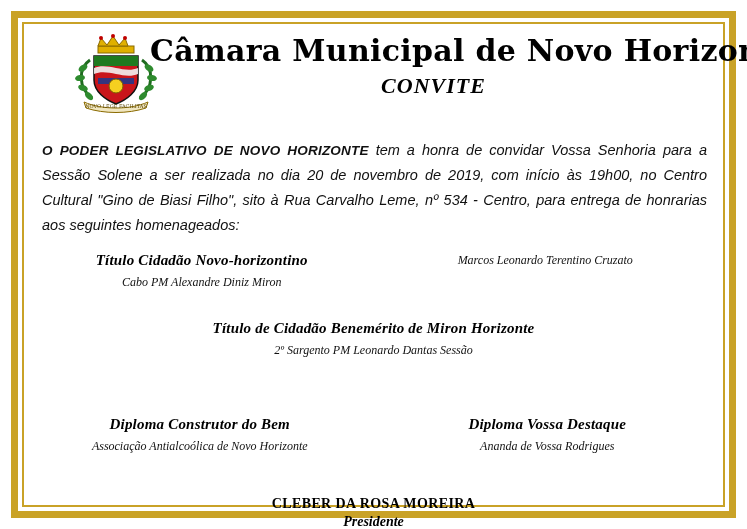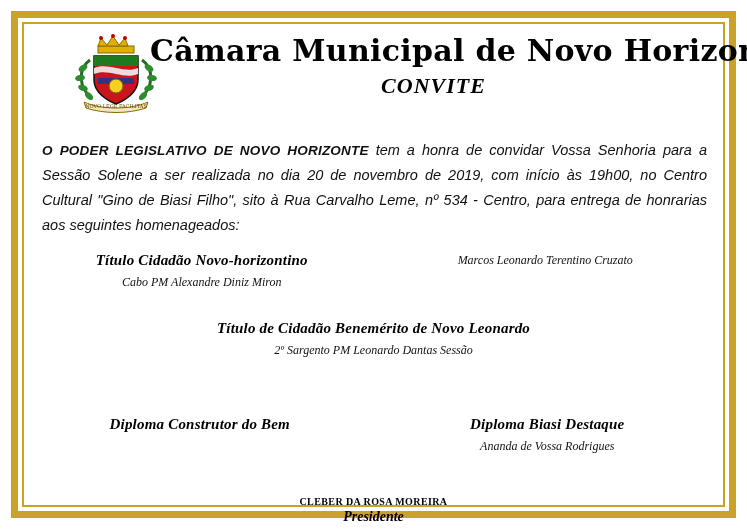--- a/index.html
+++ b/index.html
@@ -145,21 +145,21 @@
   }
 
   
   .signature {
     text-align: center;
     margin-top: 42px;
   }
   .sig-name {
     font-family: "Liberation Serif", serif;
     font-weight: bold;
-    font-size: 10px;
+    font-size: 14px;
     letter-spacing: 0.4px;
     color: #000000;
   }
   .sig-role {
     font-family: "Liberation Serif", serif;
     font-style: italic;
     font-weight: bold;
     font-size: 14px;
     color: #000000;
     margin-top: 2px;
@@ -227,30 +227,31 @@
         <div class="col">
           <div class="award-title">Título Cidadão Novo-horizontino</div>
           <div class="award-name">Cabo PM Alexandre Diniz Miron</div>
         </div>
         <div class="col">
           <div class="award-name">Marcos Leonardo Terentino Cruzato</div>
         </div>
       </div>
 
       <div class="center-block">
-        <div class="award-title">Título de Cidadão Benemérito de Novo Leonardo</div>
+        <div class="award-title">Título de Cidadão Benemérito de Miron Horizonte</div>
         <div class="award-name">2º Sargento PM Leonardo Dantas Sessão</div>
       </div>
 
       <div class="row row-two">
         <div class="col">
           <div class="award-title">Diploma Construtor do Bem</div>
-        </div>
-        <div class="col">
-          <div class="award-title">Diploma Biasi Destaque</div>
+          <div class="award-name">Associação Antialcoólica de Novo Horizonte</div>
+        </div>
+        <div class="col">
+          <div class="award-title">Diploma Vossa Destaque</div>
           <div class="award-name">Ananda de Vossa Rodrigues</div>
         </div>
       </div>
     </div>
 
     <div class="signature">
       <div class="sig-name">CLEBER DA ROSA MOREIRA</div>
       <div class="sig-role">Presidente</div>
     </div>
 

